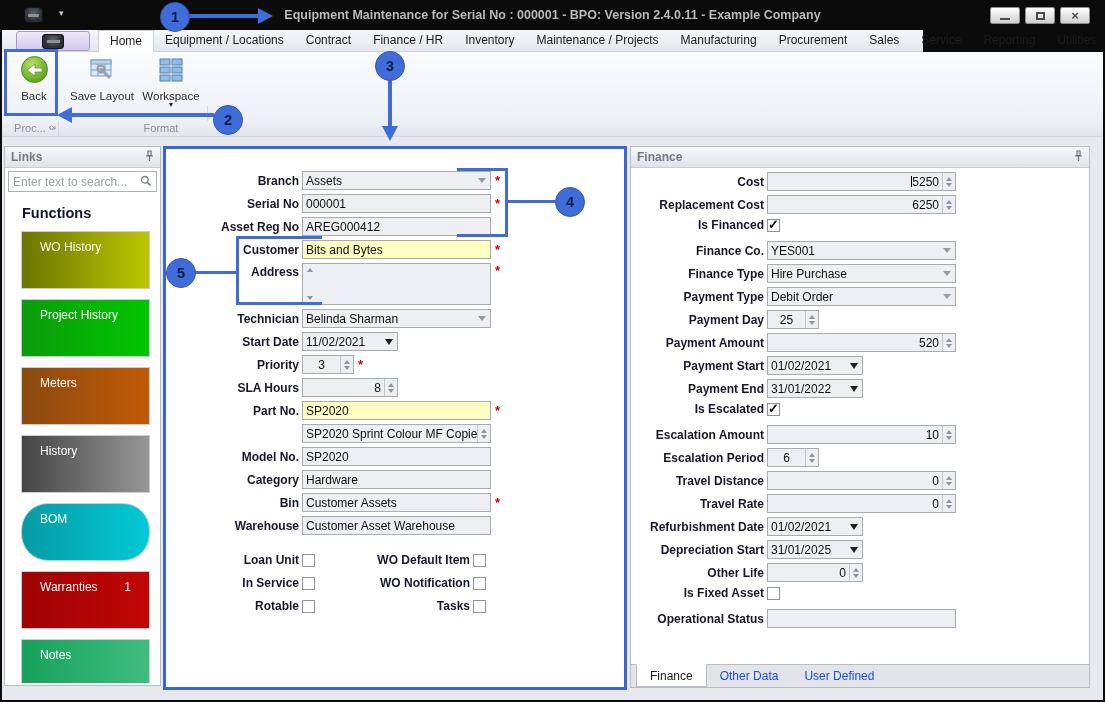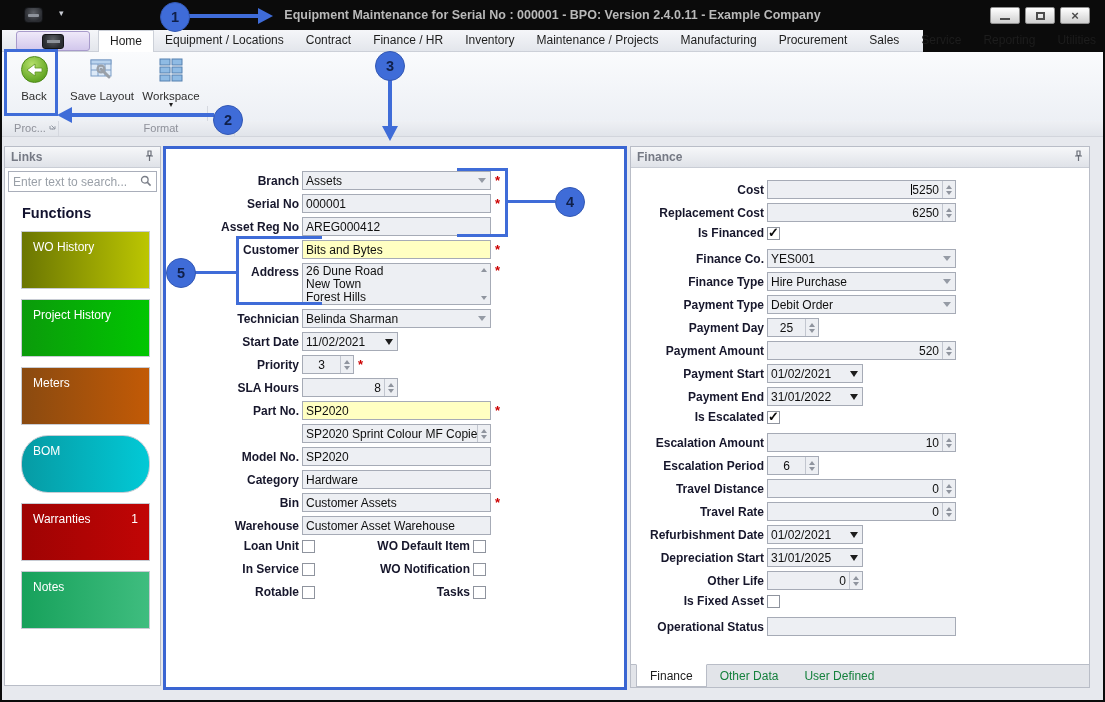--- a/index.html
+++ b/index.html
@@ -59,27 +59,27 @@
 .sidebar { position:absolute; left:4px; top:146px; width:157px; height:540px; background:#fff; border:1px solid #b9bdc7; }
 .phead { height:21px; background:linear-gradient(#f6f7f9,#dfe2e8); border-bottom:1px solid #c9cdd5;
   display:flex; align-items:center; padding:0 6px; font-size:12px; font-weight:bold; color:#757984; }
 .phead .pin { margin-left:auto; }
 .searchbox { margin:3px; height:21px; border:1px solid #a9aeba; background:#fff; display:flex; align-items:center; padding:0 4px; }
 .searchbox input { flex:1; border:none; outline:none; font-family:"Liberation Sans",sans-serif; font-size:12px; color:#0f766e; min-width:0; }
 .searchbox input::placeholder { color:#9aa0a8; }
 .functions-title { margin:13px 0 0 17px; font-size:14.5px; font-weight:bold; color:#13132f; }
 .funclist { position:absolute; left:16px; top:84px; width:129px; bottom:2px; overflow:hidden; }
 .fitem { height:58px; margin-bottom:10px; border:1px solid #c8ccd4; color:#fff; font-size:12px;
-  padding:8px 11px; display:flex; justify-content:space-between; align-items:flex-start; }
+  padding:8px 18px; display:flex; justify-content:space-between; align-items:flex-start; }
 
 
 .mainpanel { position:absolute; left:163px; top:146px; width:464px; height:544px; background:#fff; border:3px solid #3a65d2; }
 .mainform { position:absolute; inset:0; padding-top:22px; overflow:hidden; }
 .financepanel { position:absolute; left:630px; top:146px; width:460px; height:542px; background:#fff; border:1px solid #b9bdc7; }
-.finform { position:absolute; left:0; right:0; top:21px; bottom:23px; padding-top:12px; overflow:hidden; }
+.finform { position:absolute; left:0; right:0; top:21px; bottom:23px; padding-top:4px; overflow:hidden; }
 
 
 .frow { display:flex; align-items:center; height:19px; margin-bottom:4px; }
 .frow.tall { height:42px; align-items:flex-start; }
 .flabel { width:133px; margin-right:3px; text-align:right; font-size:12px; font-weight:bold; color:#17172c; white-space:nowrap; }
 .frow.tall .flabel { padding-top:2px; }
 .ctl { height:19px; border:1px solid #a6abb6; background:#edeff3; display:flex; align-items:center; font-size:12px; color:#0f0f0f; }
 .ctl.hl { background:#ffffc2; }
 .ctl.tall { height:42px; align-items:stretch; }
 .w-std { width:189px; } .w-date { width:96px; } .w-med { width:96px; } .w-sm { width:52px; }
@@ -89,29 +89,29 @@
 .mlcol { width:13px; display:flex; flex-direction:column; justify-content:space-between; align-items:center; padding:4px 0; }
 .spincol { width:13px; align-self:stretch; border-left:1px solid #c2c6cf; display:flex; flex-direction:column;
   align-items:center; justify-content:center; gap:2px; }
 .tri-up { width:0; height:0; border-left:3px solid transparent; border-right:3px solid transparent; border-bottom:4px solid #8f949e; }
 .tri-dn { width:0; height:0; border-left:3px solid transparent; border-right:3px solid transparent; border-top:4px solid #8f949e; }
 .ddcaret { width:0; height:0; border-left:4px solid transparent; border-right:4px solid transparent; border-top:5px solid #959ba5; margin:0 4px 0 auto; }
 .datecaret { width:0; height:0; border-left:4px solid transparent; border-right:4px solid transparent; border-top:6px solid #1d1d1d; margin:0 4px 0 auto; }
 .req { color:#cc0000; font-weight:bold; font-size:13px; margin-left:4px; }
 .tcaret { display:inline-block; width:1px; height:11px; background:#000; vertical-align:-1px; }
 .cbrow { display:flex; align-items:center; height:14px; margin-bottom:9px; }
-.cbrow.first { margin-top:4px; }
+.cbrow.first { margin-top:18px; }
 .cb { width:13px; height:13px; background:#fff; border:1px solid #8f949e; position:relative; flex:none; }
 .cb.checked::after { content:"\2713"; position:absolute; left:0; top:-3px; font-size:13px; font-weight:bold; color:#0a0a0a; }
 .cl2 { width:155px; margin:0 3px 0 0; text-align:right; font-size:12px; font-weight:bold; color:#17172c; white-space:nowrap; }
 
 
 .fintabs { position:absolute; left:0; bottom:0; width:100%; height:23px; background:#e2e4e9;
   border-top:1px solid #b9bdc7; display:flex; padding-left:5px; font-size:12px; }
-.ftab { padding:4px 13px; color:#15803d; }
+.ftab { padding:4px 13px; color:#1d4ed8; }
 .ftab.active { background:#fff; border:1px solid #b9bdc7; border-top:1px solid #fff; margin-top:-1px; color:#1d1d1d; }
 
 
 .callout { position:absolute; width:30px; height:30px; border-radius:50%; background:#3f6cd8; border:1px solid #3358b4;
   color:#10204a; font-weight:bold; font-size:14.5px; display:flex; align-items:center; justify-content:center; z-index:60; }
 .cline { position:absolute; background:#3f6cd8; z-index:55; }
 .ah { position:absolute; width:0; height:0; z-index:55; }
 .ah-right { border-top:8px solid transparent; border-bottom:8px solid transparent; border-left:15px solid #3f6cd8; }
 .ah-left { border-top:8px solid transparent; border-bottom:8px solid transparent; border-right:15px solid #3f6cd8; }
 .ah-down { border-left:8px solid transparent; border-right:8px solid transparent; border-top:15px solid #3f6cd8; }
@@ -262,20 +262,23 @@
     <div class="funclist" id="funclist">
         <div class="fitem" style="background: linear-gradient(to right, rgb(107, 118, 2), rgb(188, 198, 2));">
           <span>WO History</span>
         </div>
         <div class="fitem" style="background: linear-gradient(to right, rgb(11, 155, 11), rgb(1, 198, 1));">
           <span>Project History</span>
         </div>
         <div class="fitem" style="background: linear-gradient(to right, rgb(138, 74, 16), rgb(194, 90, 6));">
           <span>Meters</span>
         </div>
+        <div class="fitem" style="background: linear-gradient(to right, rgb(69, 69, 69), rgb(151, 151, 151));">
+          <span>History</span>
+        </div>
         <div class="fitem" style="background: linear-gradient(to right, rgb(6, 155, 164), rgb(2, 201, 214)); border-radius: 27px;">
           <span>BOM</span>
         </div>
         <div class="fitem" style="background: linear-gradient(to right, rgb(158, 3, 3), rgb(193, 5, 5));">
           <span>Warranties</span>
           <span>1</span>
         </div>
         <div class="fitem" style="background: linear-gradient(to right, rgb(23, 161, 91), rgb(63, 189, 127));">
           <span>Notes</span>
         </div>
@@ -308,25 +311,20 @@
         <div class="frow">
           <div class="flabel">Customer</div>
           <div class="ctl w-std hl">
             <span class="val"><span>Bits and Bytes</span></span>
           </div>
           <span class="req">*</span>
         </div>
         <div class="frow tall">
           <div class="flabel">Address</div>
           <div class="ctl w-std tall">
-            <div class="mlines">
-              <div>26 Dune Road</div>
-              <div>New Town</div>
-              <div>Forest Hills</div>
-            </div>
             <span class="mlcol">
               <i class="tri-up"></i>
               <i class="tri-dn"></i>
             </span>
           </div>
           <span class="req">*</span>
         </div>
         <div class="frow">
           <div class="flabel">Technician</div>
           <div class="ctl w-std">

